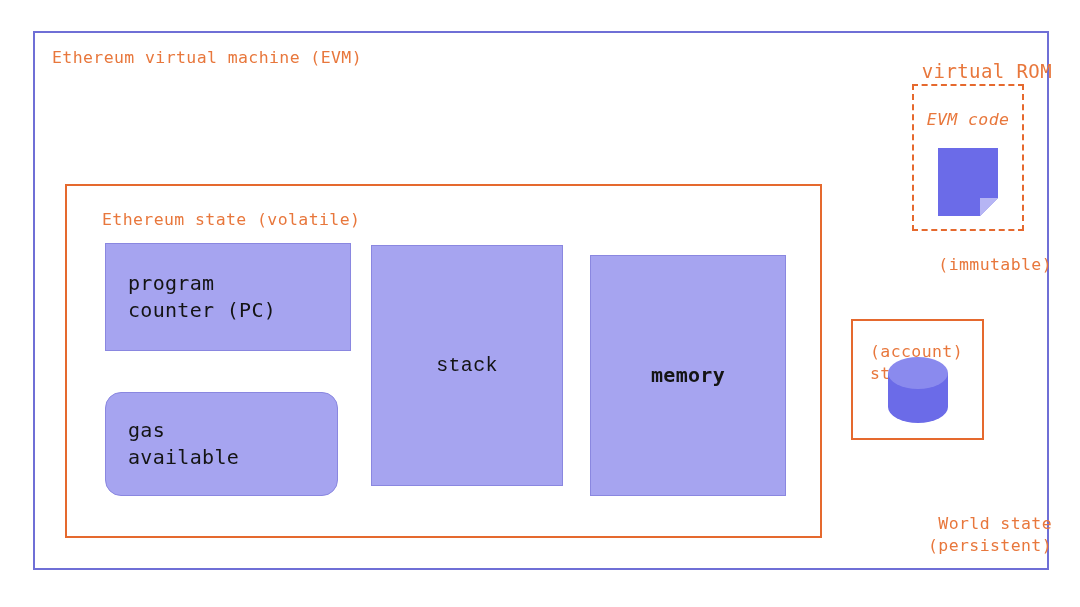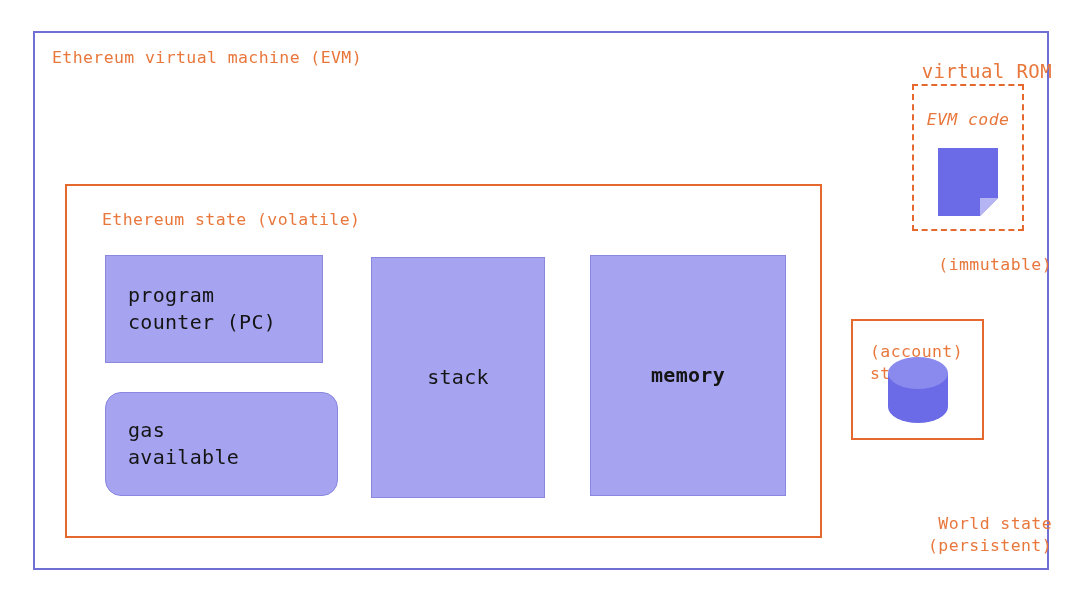--- a/index.html
+++ b/index.html
@@ -85,23 +85,23 @@
   .pbox.left-text {
     justify-content: flex-start;
     padding-left: 22px;
   }
 
   .pbox.center-text {
     justify-content: center;
     text-align: center;
   }
 
-  .box-pc     { left: 105px; top: 255px;  width: 218px; height: 108px; }
+  .box-pc     { left: 105px; top: 243px;  width: 246px; height: 108px; }
   .box-gas    { left: 105px; top: 392px;  width: 233px; height: 104px; border-radius: 16px; }
-  .box-stack  { left: 371px; top: 257px;  width: 174px; height: 241px; }
+  .box-stack  { left: 371px; top: 245px;  width: 192px; height: 241px; font-family: Liberation Mono, monospace; }
   .box-memory { left: 590px; top: 255px;  width: 196px; height: 241px; font-weight: bold; }
 
   
   .vrom-title {
     position: absolute;
     right: 28px;
     top: 60px;
     font-size: 19px;
     color: #e8773c;
     letter-spacing: 0.4px;

